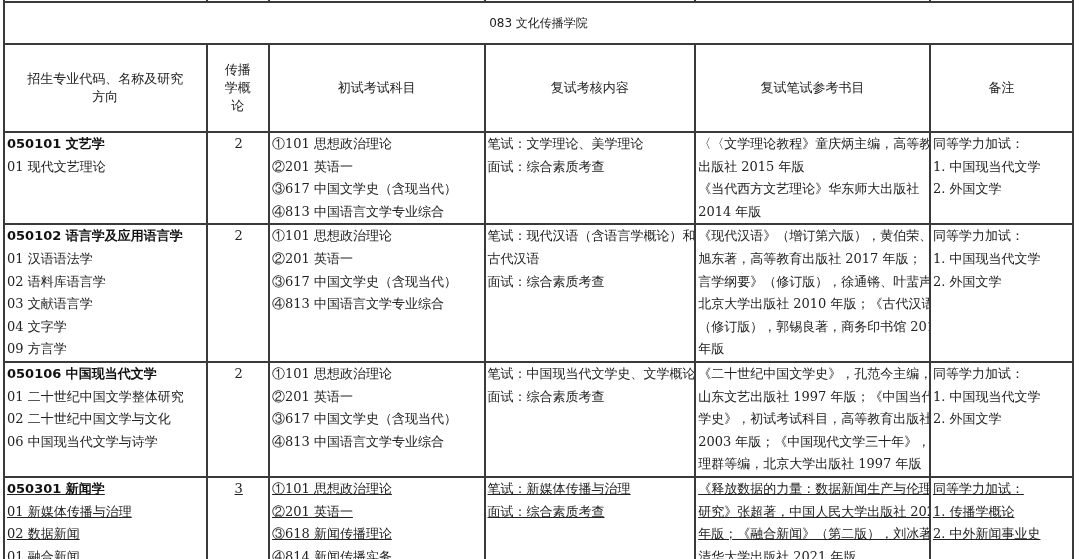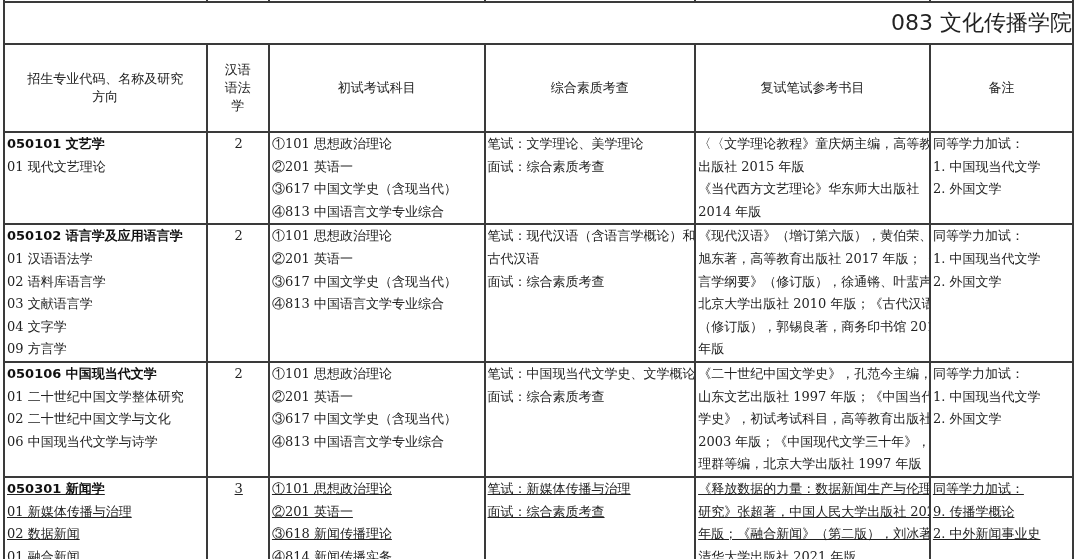--- a/index.html
+++ b/index.html
@@ -1,21 +1,21 @@
 <!DOCTYPE html>
 <html><head>
   <meta charset="utf-8">
   <style>
     html, body { margin: 0; padding: 0; background: #ffffff; }
     body { width: 1080px; height: 559px; overflow: hidden; position: relative;
            font-family: "DejaVu Serif", "Liberation Serif", serif; color: #222; }
     .tbl { position: absolute; left: 3px; top: 0px; width: 1071px; border-collapse: collapse; table-layout: fixed; }
     .tbl td { border: 2px solid #3a3a3a; vertical-align: top; padding: 0 0 0 2px; font-size: 13px; line-height: 22.6px; overflow: hidden; }
     .tbl tr.strip td { height: 1px; padding: 0; border-top: none; }
-    .tbl tr.title td { height: 40px; text-align: right; vertical-align: middle; font-family: "DejaVu Sans", "Liberation Sans", sans-serif; font-size: 22px; padding: 0; }
+    .tbl tr.title td { height: 40px; text-align: center; vertical-align: middle; font-family: "DejaVu Sans", "Liberation Sans", sans-serif; font-size: 12px; padding: 0; }
     .tbl tr.hdr td { height: 21px; text-align: center; vertical-align: middle; font-family: Liberation Sans, sans-serif; font-size: 13px; line-height: 18px; padding: 16px; color: #222; }
     .tbl tr.r1 td { height: 90px; }
     .tbl tr.r2 td { height: 134px; }
     .tbl tr.r3 td { height: 111px; }
     .tbl tr.r4 td { height: 137px; text-decoration: underline; }
     .major { font-family: "DejaVu Sans", "Liberation Sans", sans-serif; font-weight: bold; font-size: 13px; color: #111; }
     .line { display: block; white-space: nowrap; }
     .center { text-align: center; }
     .books { padding-right: 2px !important; text-align: justify; }
     .c1 { width: 201px; } .c2 { width: 62px; } .c3 { width: 214px; }
@@ -40,23 +40,23 @@
         <td></td>
     <td></td>
         <td></td>
         <td></td>
   </tr>
   <tr class="title">
     <td colspan="6">083 文化传播学院</td>
   </tr>
   <tr class="hdr">
     <td>招生专业代码、名称及研究方向</td>
-    <td>汉语语法学</td>
+    <td>传播学概论</td>
     <td>初试考试科目</td>
-    <td>综合素质考查</td>
+    <td>复试考核内容</td>
     <td>复试笔试参考书目</td>
     <td>备注</td>
   </tr>
 
   <tr class="r1">
     <td>
       <span class="line major">050101 文艺学</span>
       <span class="line">01 现代文艺理论</span>
     </td>
     <td class="center">2</td>
@@ -172,18 +172,18 @@
       <span class="line">面试：综合素质考查</span>
     </td>
     <td class="books">
       <span class="line">《释放数据的力量：数据新闻生产与伦理</span>
       <span class="line">研究》张超著，中国人民大学出版社 2020</span>
       <span class="line">年版；《融合新闻》（第二版），刘冰著，</span>
       <span class="line">清华大学出版社 2021 年版</span>
     </td>
     <td>
       <span class="line">同等学力加试：</span>
-      <span class="line">9. 传播学概论</span>
+      <span class="line">1. 传播学概论</span>
       <span class="line">2. 中外新闻事业史</span>
     </td>
   </tr>
 </tbody>
   </table>
 
 </body></html>

